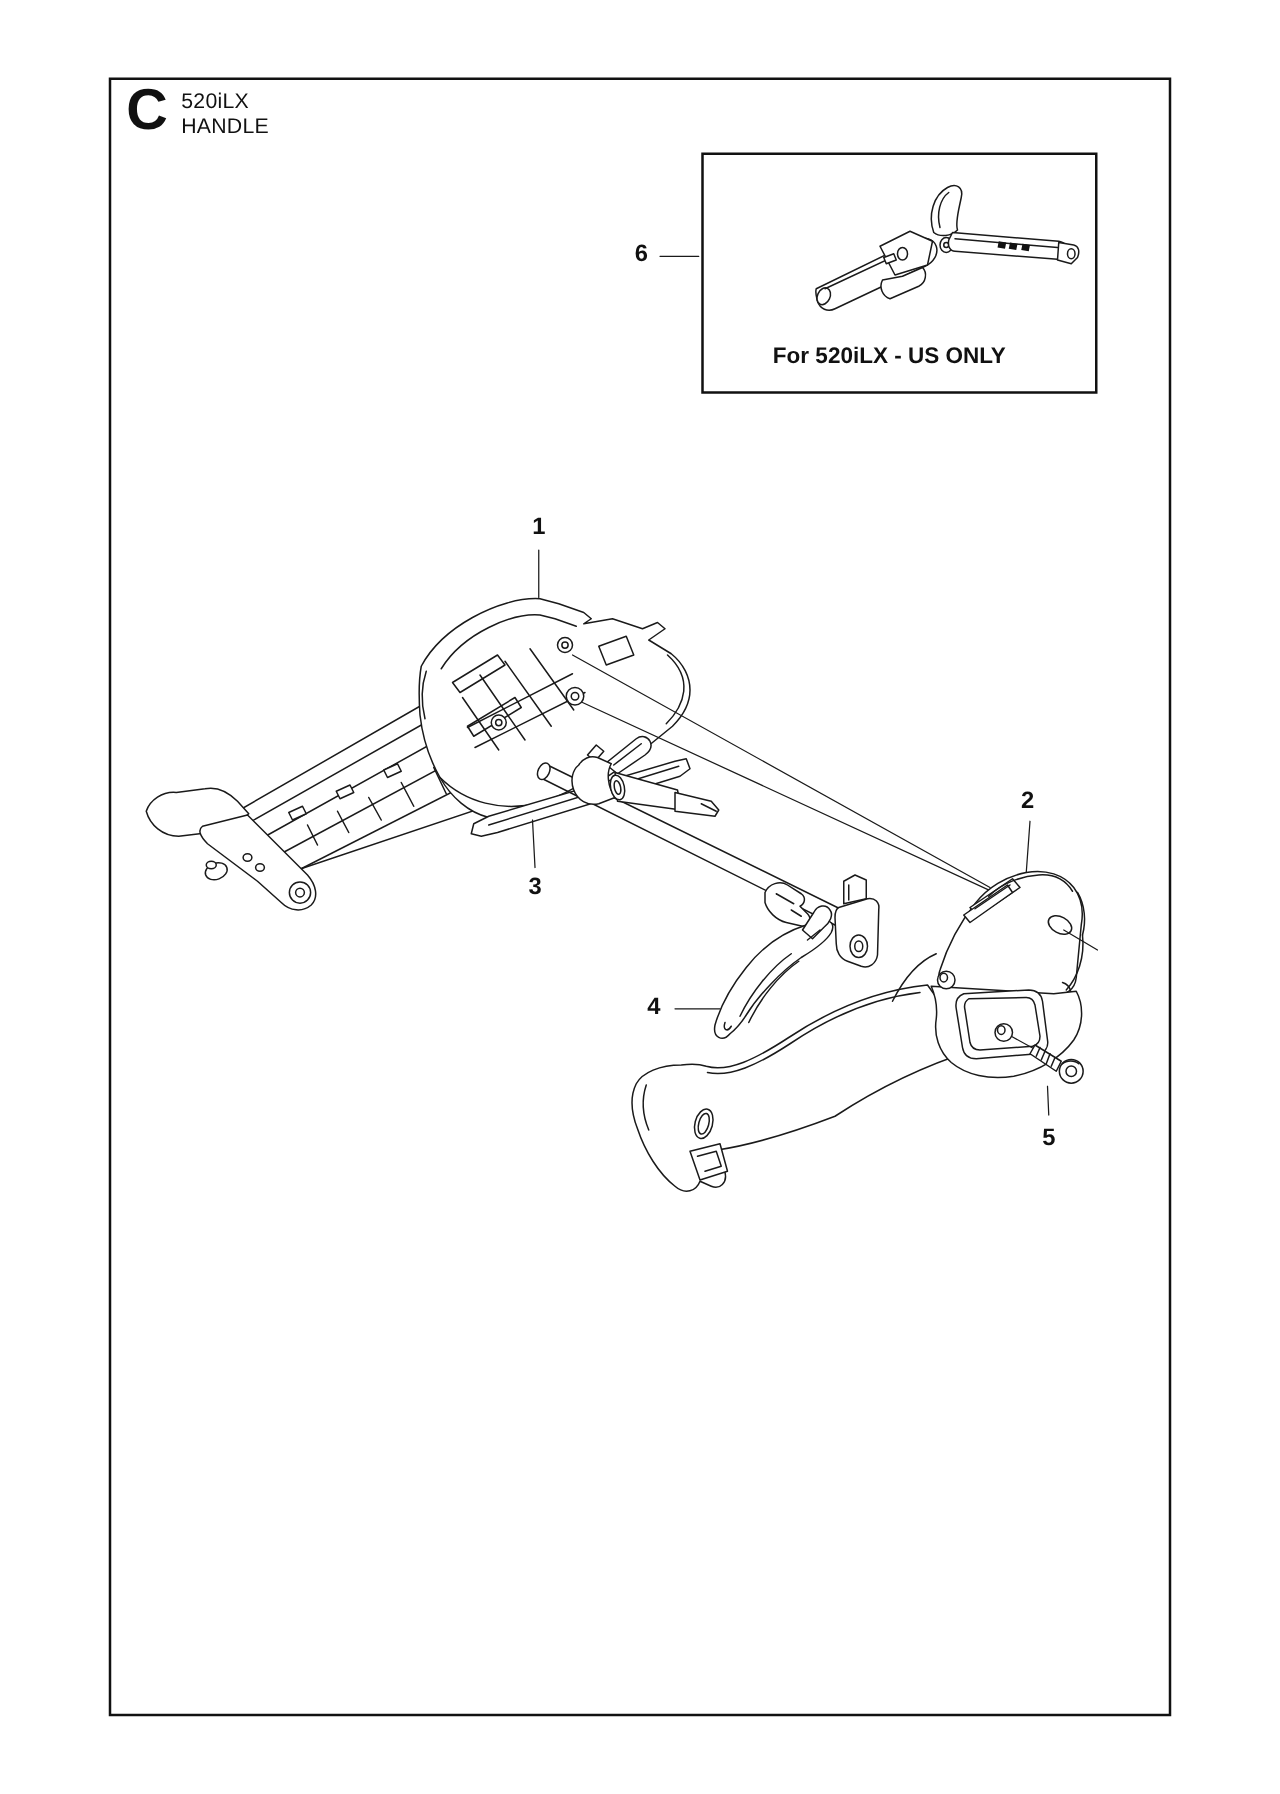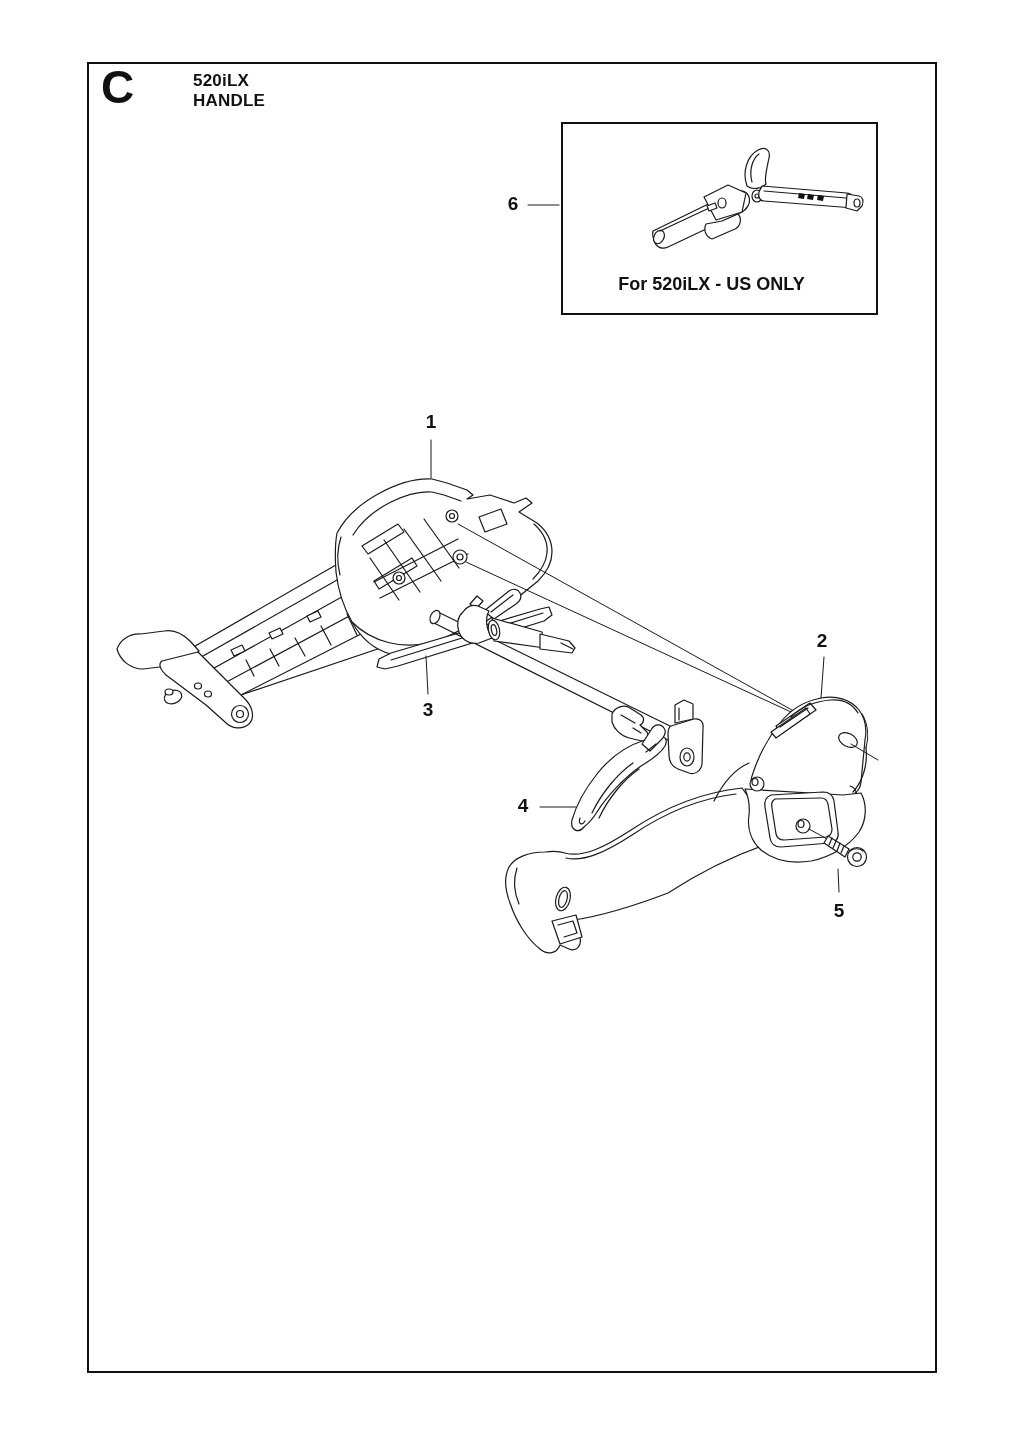--- a/index.html
+++ b/index.html
@@ -11,21 +11,21 @@
   .frame {
     position:absolute; left:87px; top:62px; width:850px; height:1311px;
     border:2.5px solid #111; background:#fff;
   }
   .diagram-svg { position:absolute; left:0; top:0; width:1024px; height:1435px; }
   .section-letter {
     position:absolute; left:101px; top:64px;
     font-size:46px; font-weight:700; line-height:46px;
   }
   .title-block { position:absolute; left:145px; top:71px; }
-  .title-block div { font-size:17px; font-weight:700; line-height:20px; letter-spacing:0.2px;margin-left:48px; }
+  .title-block div { font-size:17px; font-weight:400; line-height:20px; letter-spacing:0.2px; }
   .inset-box {
     position:absolute; left:561px; top:122px; width:317px; height:193px;
     border:2px solid #111; background:transparent;
   }
   .inset-caption {
     position:absolute; left:561px; top:274px; width:301px;
     text-align:center; font-size:18px; font-weight:700;
   }
   .callout {
     position:absolute; width:24px; text-align:center;

